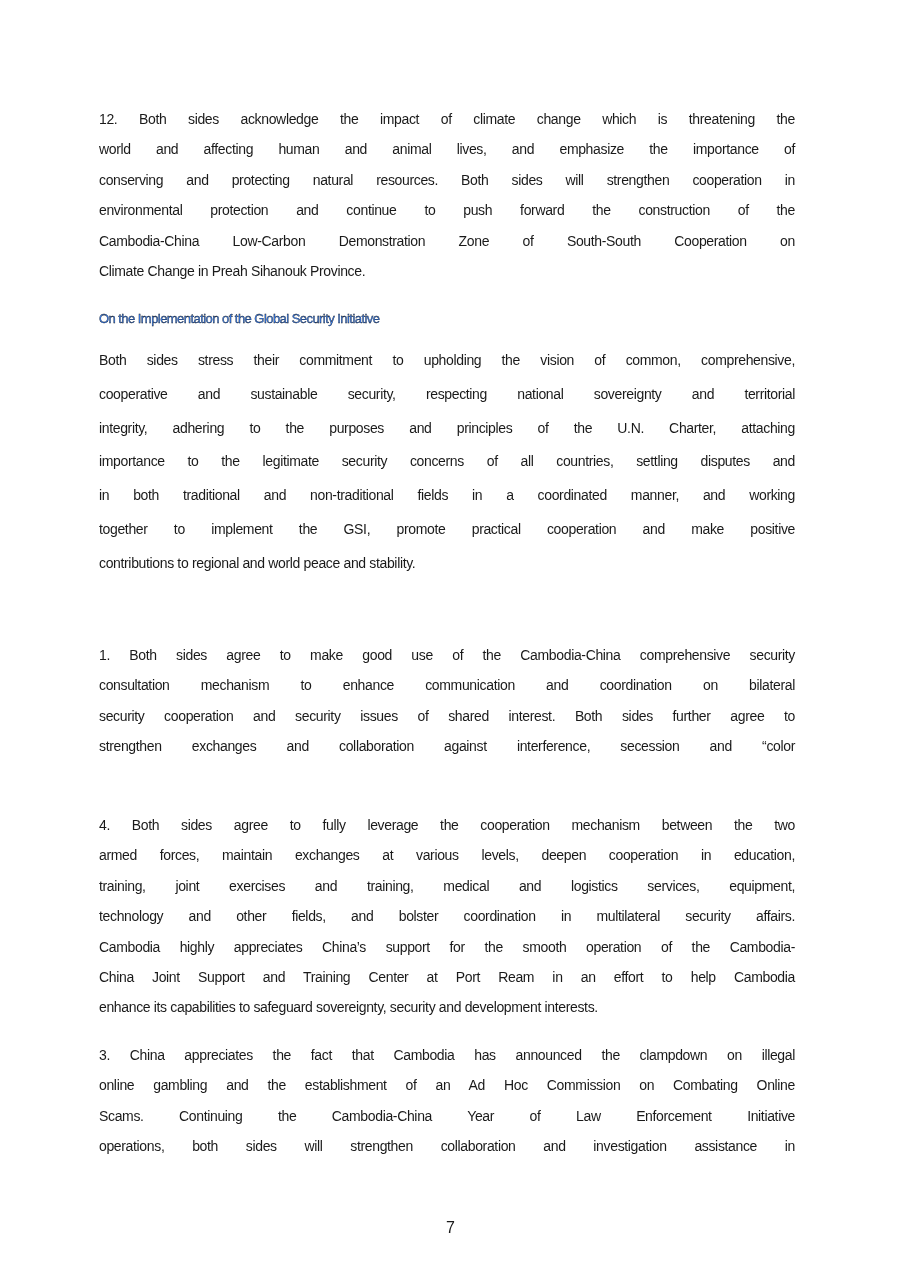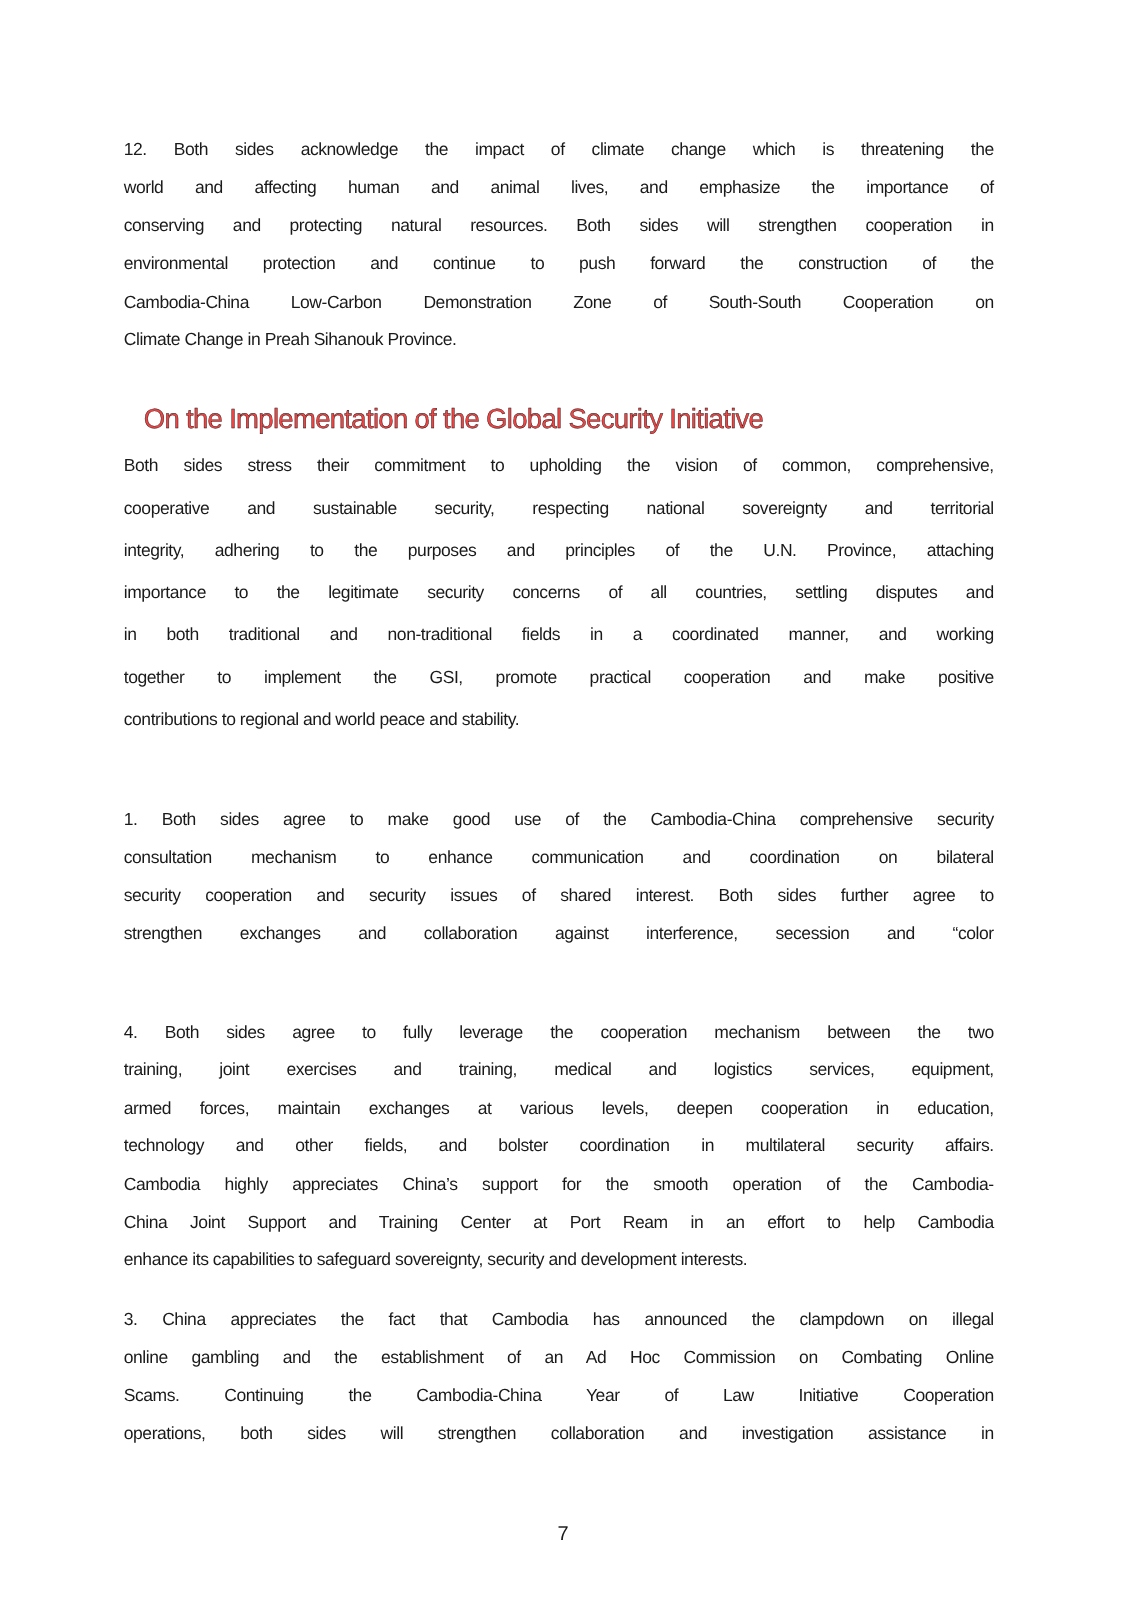--- a/index.html
+++ b/index.html
@@ -53,26 +53,26 @@
     
     .p12 .line { height: 30.4px; line-height: 30.4px; }
     .gsi .line { height: 33.8px; line-height: 33.8px; }
     .p1 .line { height: 30.4px; line-height: 30.4px; }
     .p2 .line { height: 30.4px; line-height: 30.4px; }
     .p3 .line { height: 30.4px; line-height: 30.4px; }
     .heading {
       position: absolute;
       left: 0;
       top: 307px;
-      font-size: 22px;
+      font-size: 13px;
       line-height: 24px;
       letter-spacing: -0.55px;
       font-weight: normal;
-      margin: 16px;
-      color: #ef4444;
+      margin: 0;
+      color: #3b82f6;
       -webkit-text-stroke: 0.35px #111111;
     }
     .page-number {
       position: absolute;
       left: 0;
       width: 901px;
       top: 1218px;
       text-align: center;
       font-size: 16px;
       line-height: 20px;
@@ -88,49 +88,49 @@
     <div class="line"><span>12. Both sides acknowledge the impact of climate change which is threatening the</span></div>
     <div class="line"><span>world and affecting human and animal lives, and emphasize the importance of</span></div>
     <div class="line"><span>conserving and protecting natural resources. Both sides will strengthen cooperation in</span></div>
     <div class="line"><span>environmental protection and continue to push forward the construction of the</span></div>
     <div class="line"><span>Cambodia-China Low-Carbon Demonstration Zone of South-South Cooperation on</span></div>
     <div class="line last"><span>Climate Change in Preah Sihanouk Province.</span></div>
   </div>
 
   <h2 class="heading">On the Implementation of the Global Security Initiative</h2>
 
-  <div class="para gsi" style="top:356px;">
+  <div class="para gsi" style="top:344px;">
     <div class="line"><span>Both sides stress their commitment to upholding the vision of common, comprehensive,</span></div>
     <div class="line"><span>cooperative and sustainable security, respecting national sovereignty and territorial</span></div>
-    <div class="line"><span>integrity, adhering to the purposes and principles of the U.N. Province, attaching</span></div>
+    <div class="line"><span>integrity, adhering to the purposes and principles of the U.N. Charter, attaching</span></div>
     <div class="line"><span>importance to the legitimate security concerns of all countries, settling disputes and</span></div>
     <div class="line"><span>in both traditional and non-traditional fields in a coordinated manner, and working</span></div>
     <div class="line"><span>together to implement the GSI, promote practical cooperation and make positive</span></div>
     <div class="line last"><span>contributions to regional and world peace and stability.</span></div>
   </div>
 
   <div class="para p1" style="top:640px;">
     <div class="line"><span>1. Both sides agree to make good use of the Cambodia-China comprehensive security</span></div>
     <div class="line"><span>consultation mechanism to enhance communication and coordination on bilateral</span></div>
     <div class="line"><span>security cooperation and security issues of shared interest. Both sides further agree to</span></div>
     <div class="line"><span>strengthen exchanges and collaboration against interference, secession and “color</span></div>
   </div>
 
   <div class="para p2" style="top:810px;">
     <div class="line"><span>4. Both sides agree to fully leverage the cooperation mechanism between the two</span></div>
+    <div class="line"><span>armed forces, maintain exchanges at various levels, deepen cooperation in education,</span></div>
     <div class="line"><span>training, joint exercises and training, medical and logistics services, equipment,</span></div>
-    <div class="line"><span>armed forces, maintain exchanges at various levels, deepen cooperation in education,</span></div>
     <div class="line"><span>technology and other fields, and bolster coordination in multilateral security affairs.</span></div>
     <div class="line"><span>Cambodia highly appreciates China’s support for the smooth operation of the Cambodia-</span></div>
     <div class="line"><span>China Joint Support and Training Center at Port Ream in an effort to help Cambodia</span></div>
     <div class="line last"><span>enhance its capabilities to safeguard sovereignty, security and development interests.</span></div>
   </div>
 
   <div class="para p3" style="top:1040px;">
     <div class="line"><span>3. China appreciates the fact that Cambodia has announced the clampdown on illegal</span></div>
     <div class="line"><span>online gambling and the establishment of an Ad Hoc Commission on Combating Online</span></div>
-    <div class="line"><span>Scams. Continuing the Cambodia-China Year of Law Initiative Cooperation</span></div>
+    <div class="line"><span>Scams. Continuing the Cambodia-China Year of Law Enforcement Initiative</span></div>
     <div class="line"><span>operations, both sides will strengthen collaboration and investigation assistance in</span></div>
   </div>
 
 </div>
 
 <div class="page-number">7</div>
 
 </body></html>

